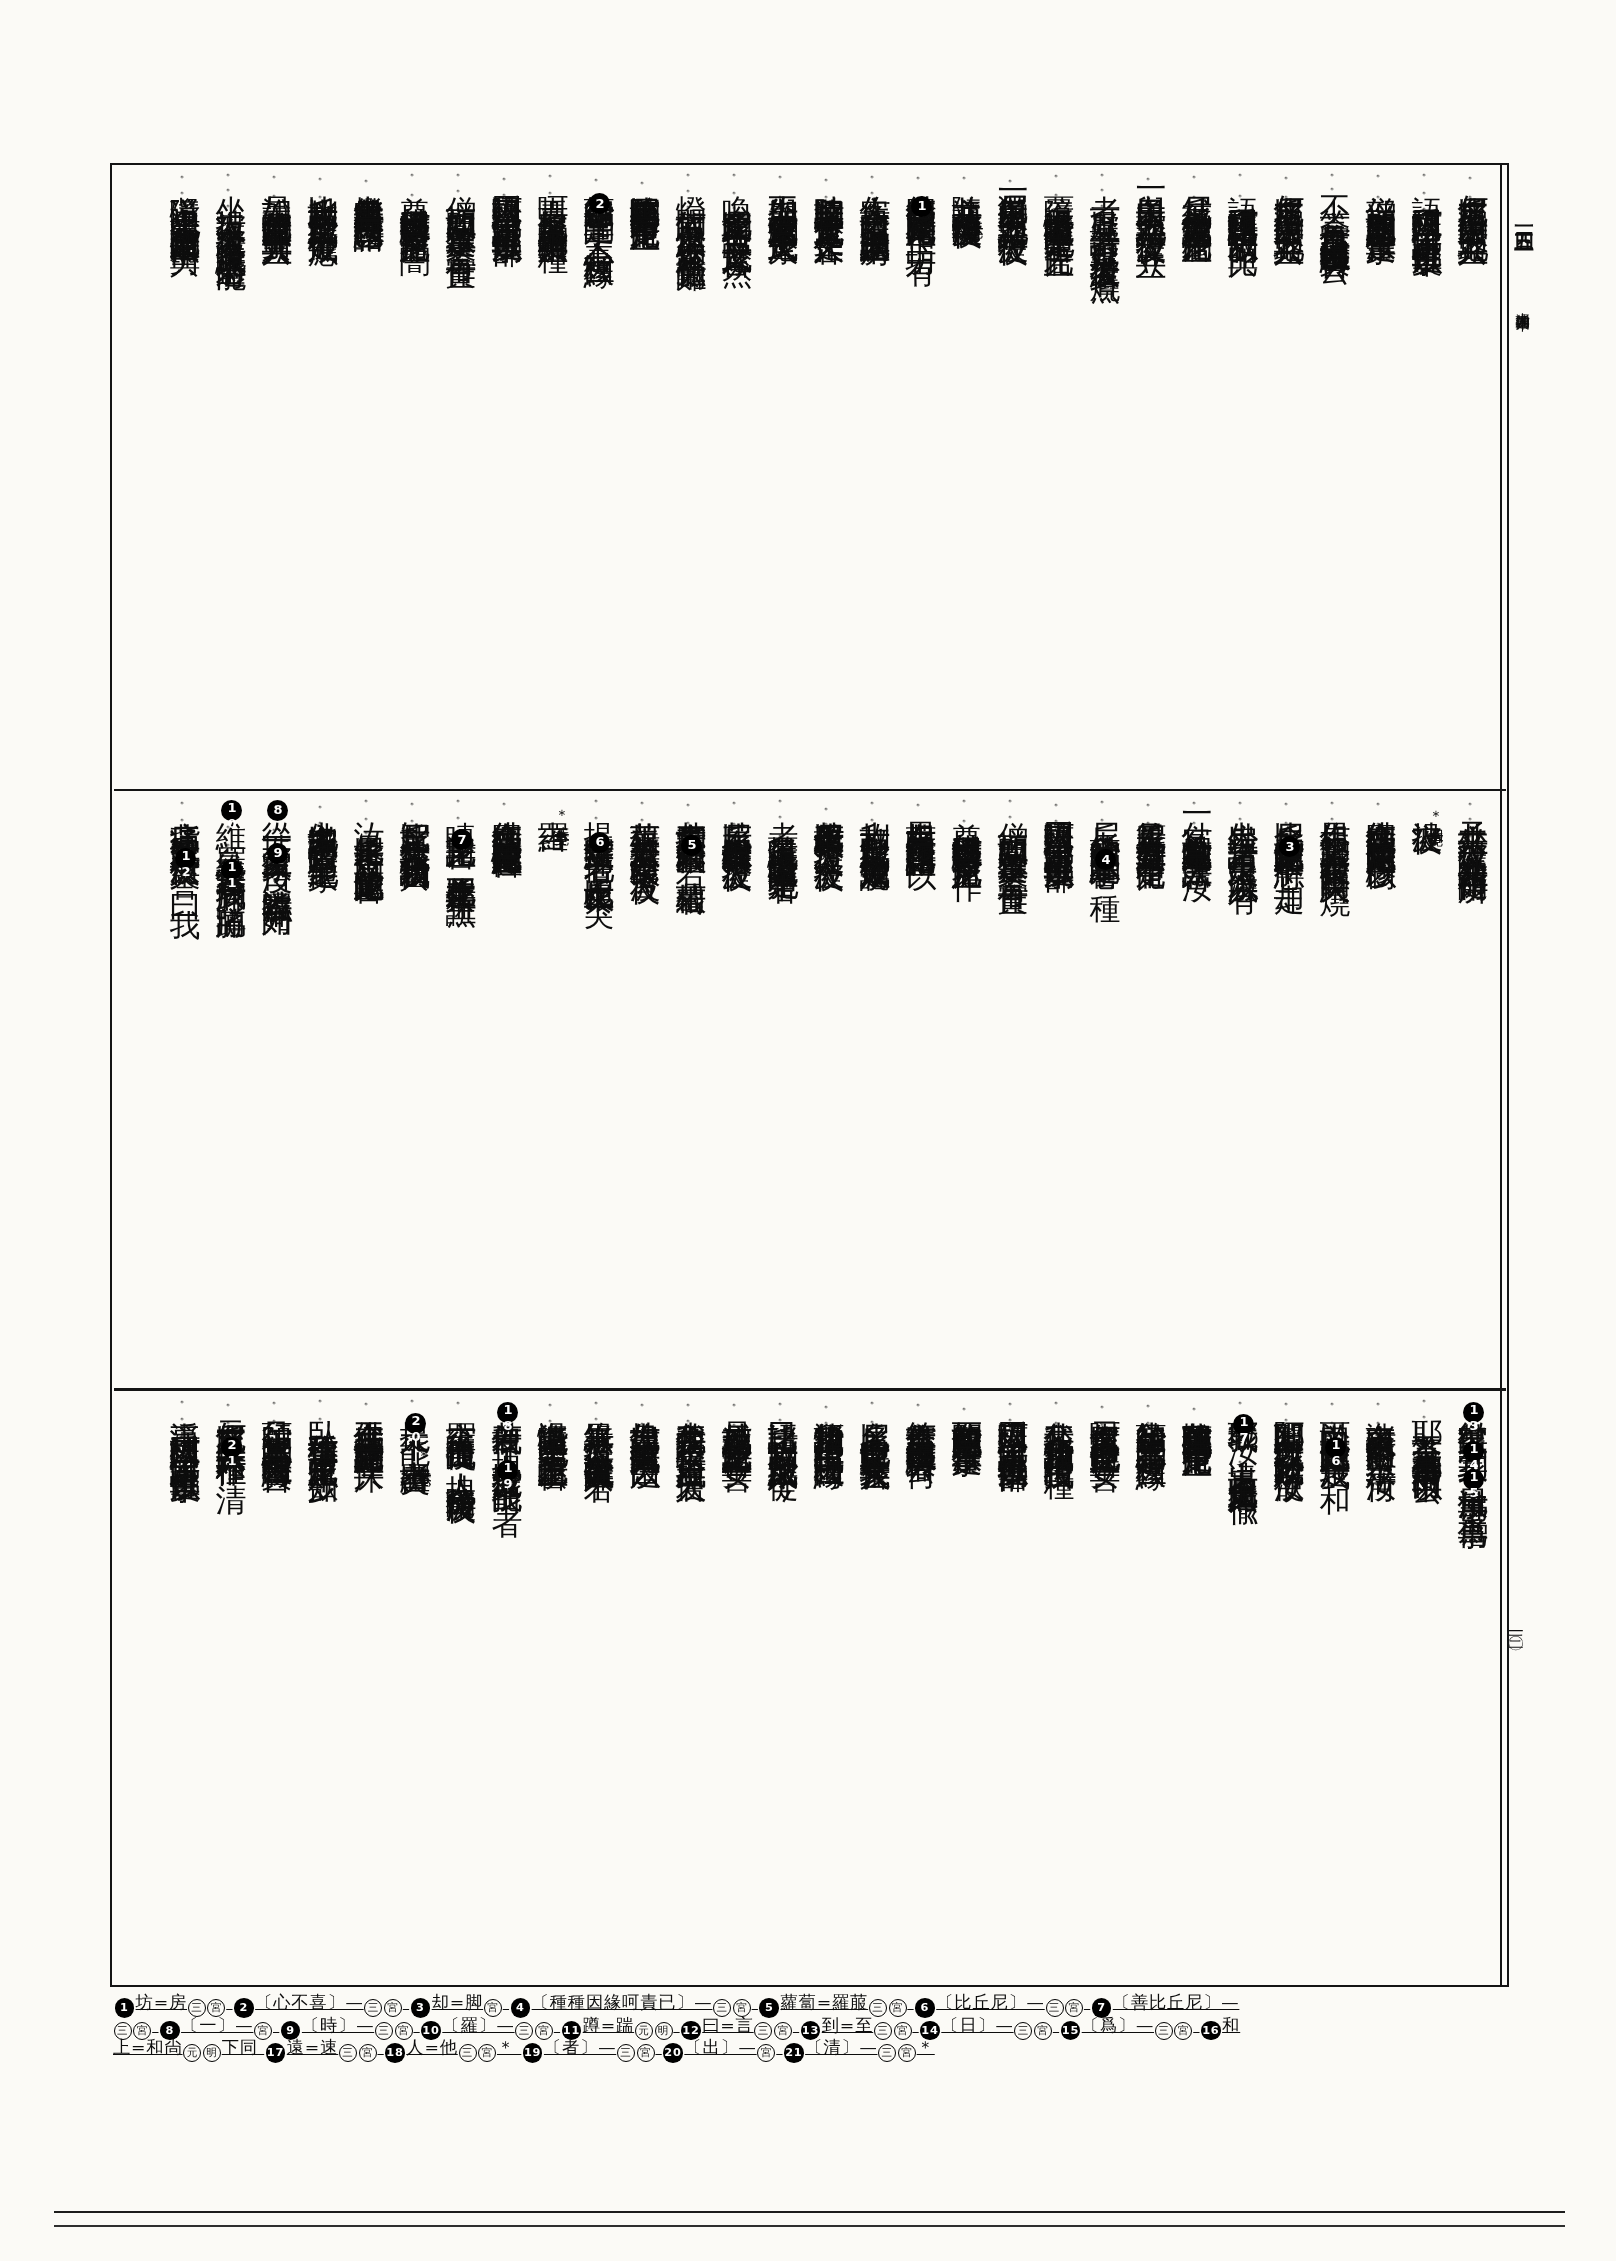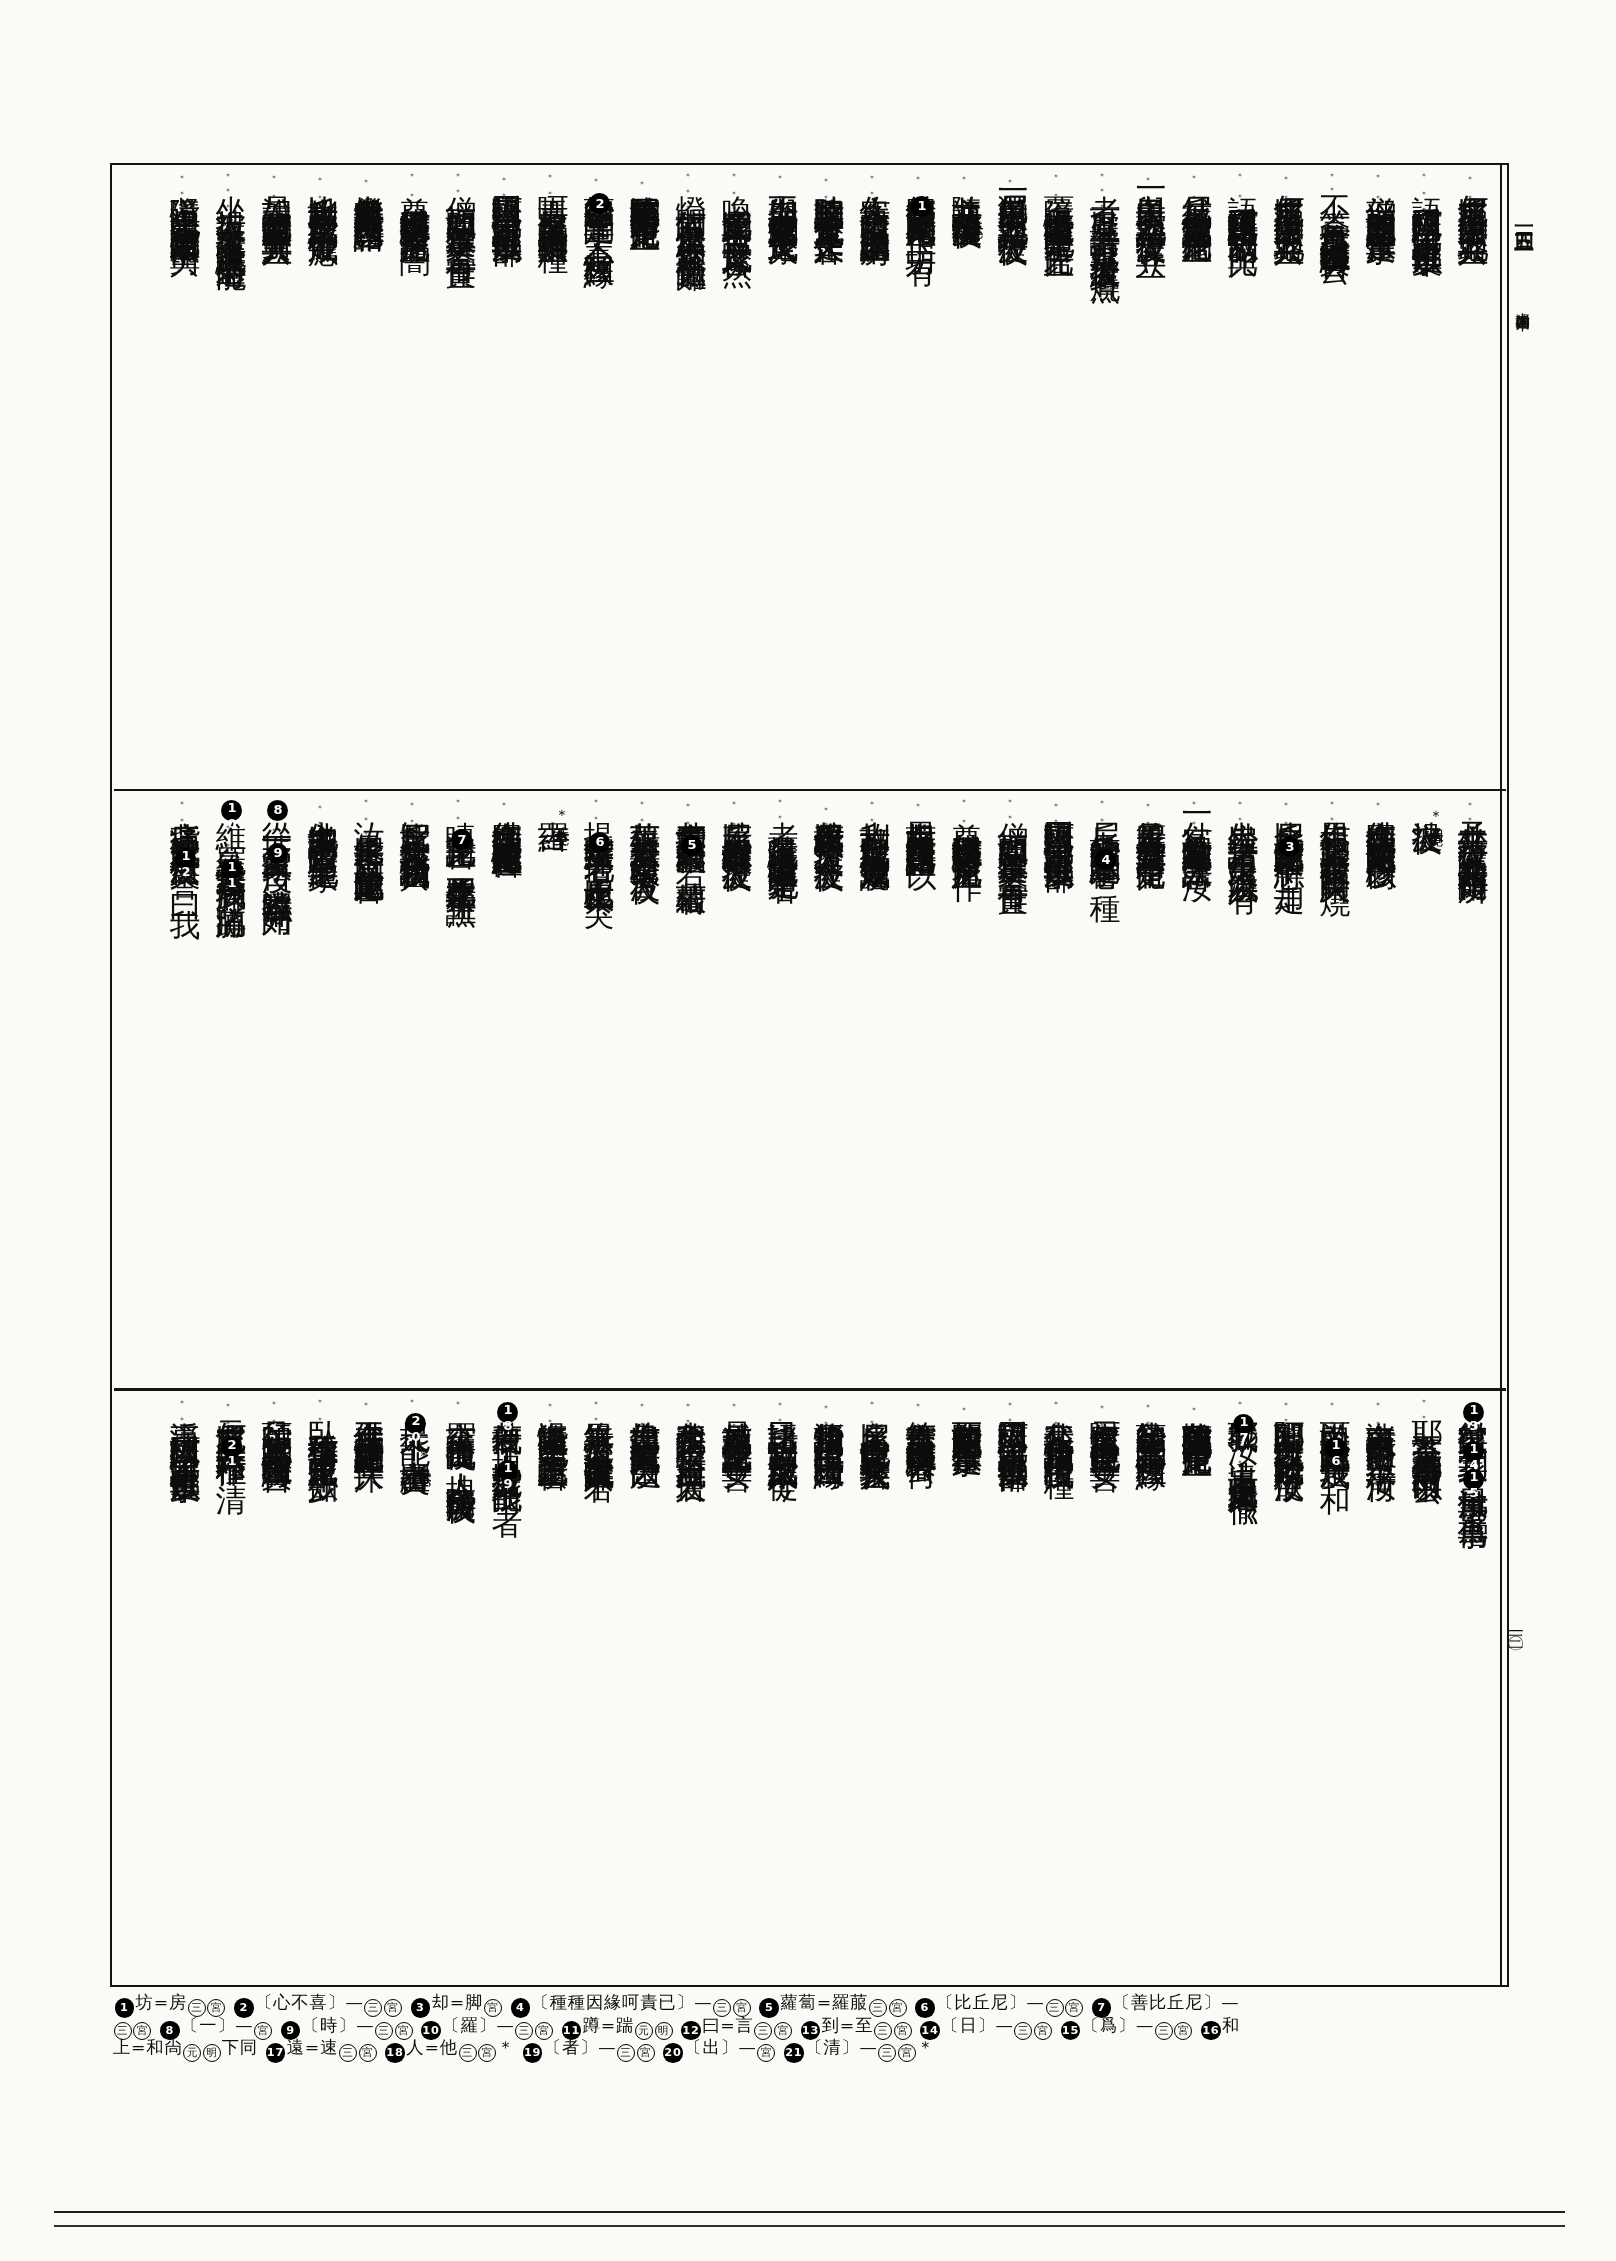--- a/index.html
+++ b/index.html
@@ -40,20 +40,21 @@
     display:inline-block;width:21px;height:21px;border-radius:50%;
     background:#000;color:#fff;text-align:center;line-height:21px;
     font-family:"DejaVu Sans","Liberation Sans",sans-serif;
     font-size:13px;font-weight:bold;margin:1.5px 0;
   }
   
   .footnotes{position:absolute;left:113px;top:1991px;width:1410px;}
   .fnline{
     font-size:17.3px;line-height:22.6px;height:22.6px;white-space:nowrap;
     letter-spacing:0.8px;
+    text-decoration:underline;
   }
   .fnline .fm{width:19.6px;height:19.6px;line-height:19.6px;font-size:11.3px;margin:0 1.5px;vertical-align:-3px;}
   .sg{                            
     display:inline-block;width:18px;height:18px;border-radius:50%;
     border:1.5px solid #000;box-sizing:border-box;text-align:center;
     line-height:15px;font-size:10.6px;vertical-align:-3px;margin:0 0.8px;
     background:#fbfaf6;
   }
   
   .vtext{position:absolute;writing-mode:vertical-rl;text-orientation:upright;}

